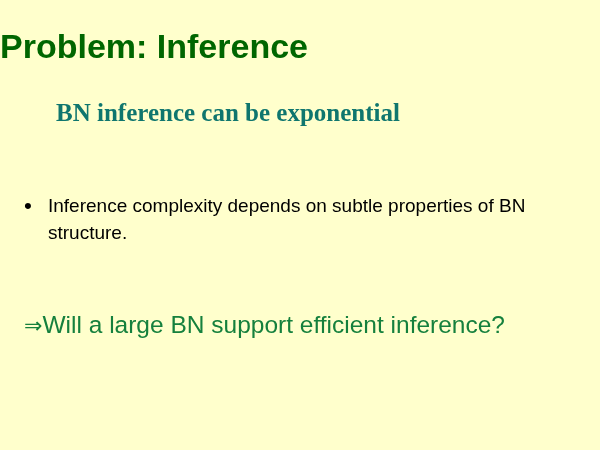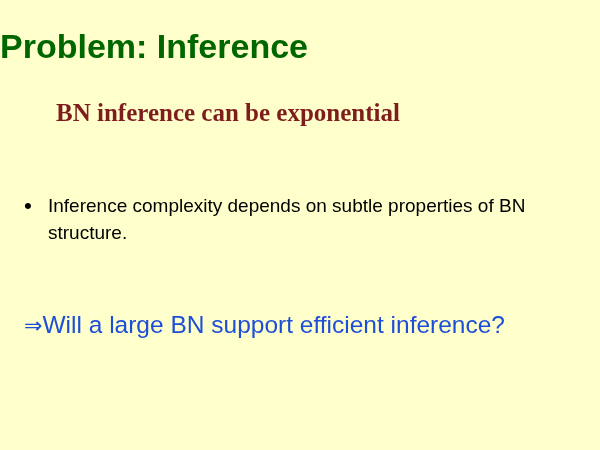--- a/index.html
+++ b/index.html
@@ -30,21 +30,21 @@
     font-size: 34px;
     font-weight: bold;
     letter-spacing: 0px;
     line-height: 40px;
     white-space: nowrap;
   }
   .slide-subtitle {
     position: absolute;
     left: 56px;
     top: 98px;
-    color: #7f1d1d;
+    color: #0f766e;
     font-family: "Liberation Serif", serif;
     font-size: 25px;
     font-weight: bold;
     line-height: 30px;
     white-space: nowrap;
   }
   .bullet-block {
     position: absolute;
     left: 24px;
     top: 192px;
@@ -68,21 +68,21 @@
   .bullet-text {
     flex: 1 1 auto;
     font-size: 19px;
     line-height: 27px;
   }
   .arrow-line {
     position: absolute;
     left: 24px;
     top: 310px;
     width: 560px;
-    color: #1d4ed8;
+    color: #15803d;
     font-family: "Liberation Sans", sans-serif;
     font-size: 24.5px;
     line-height: 30px;
     white-space: nowrap;
   }
   .arrow-glyph {
     font-family: "DejaVu Sans", sans-serif;
     font-size: 22px;
   }
 </style>

